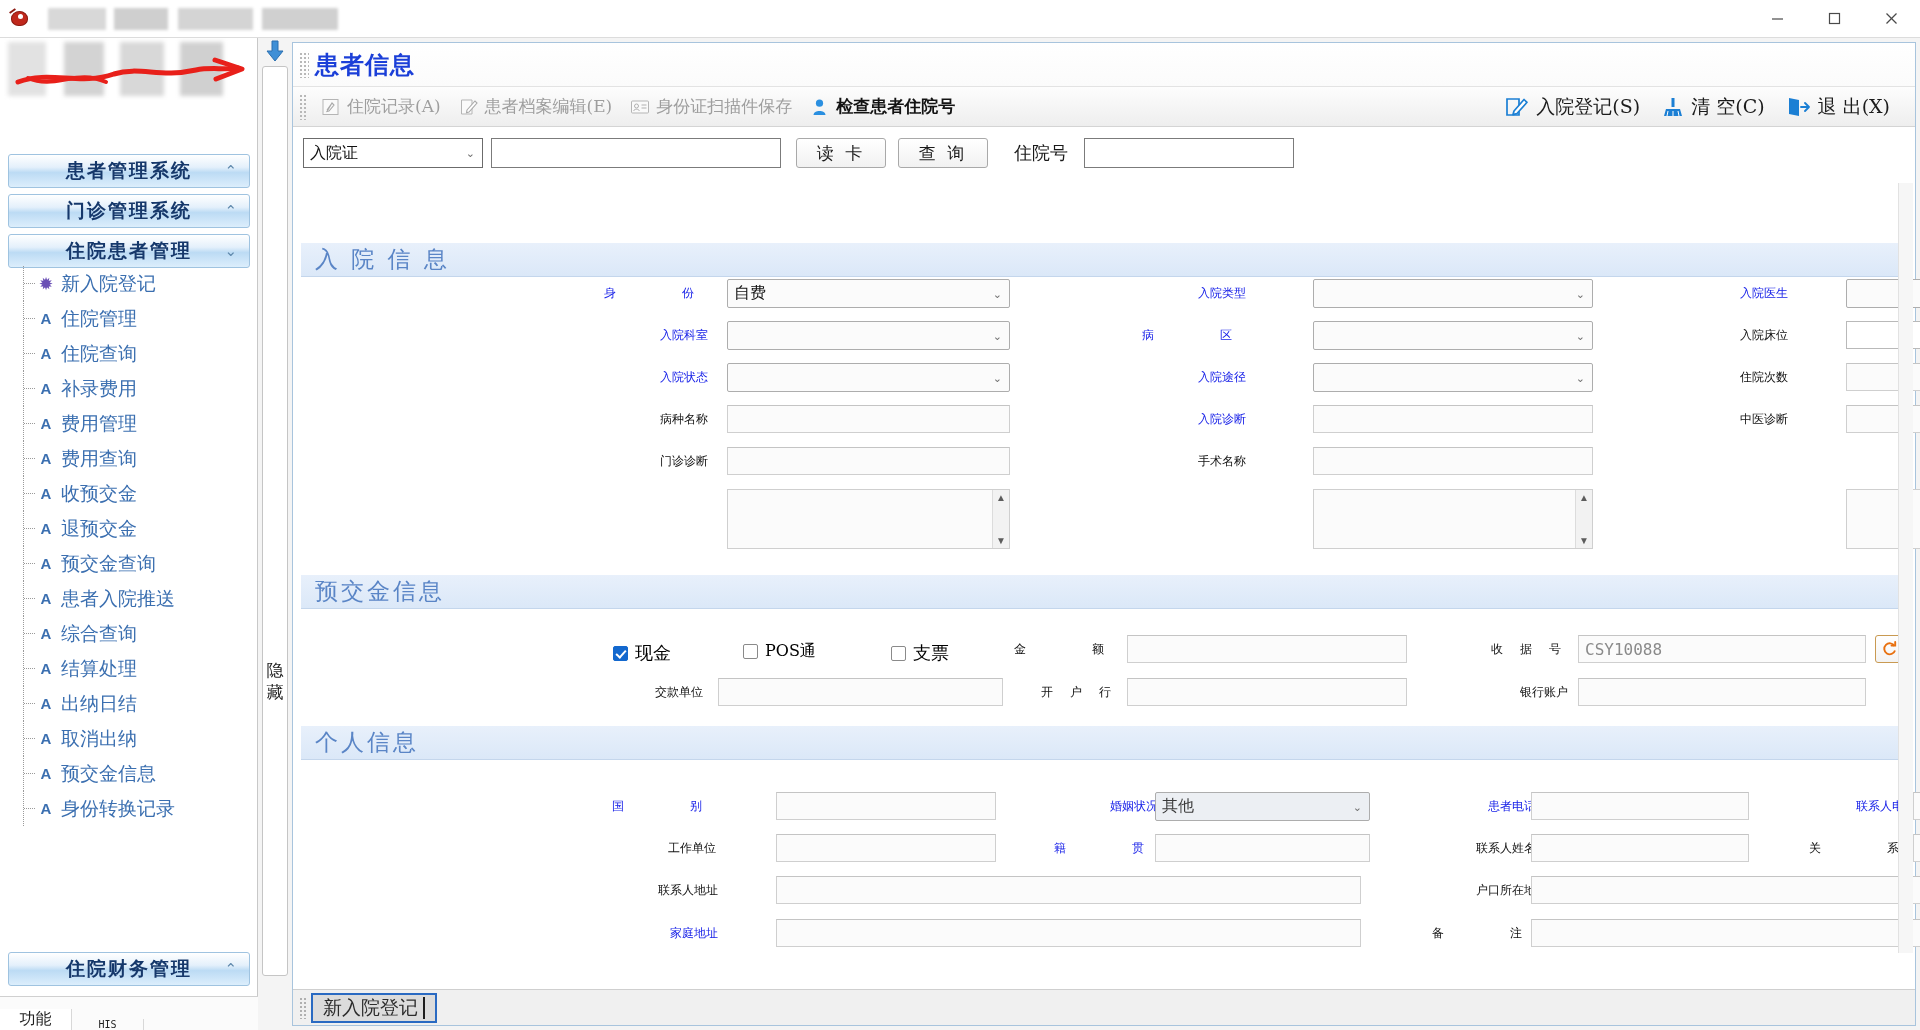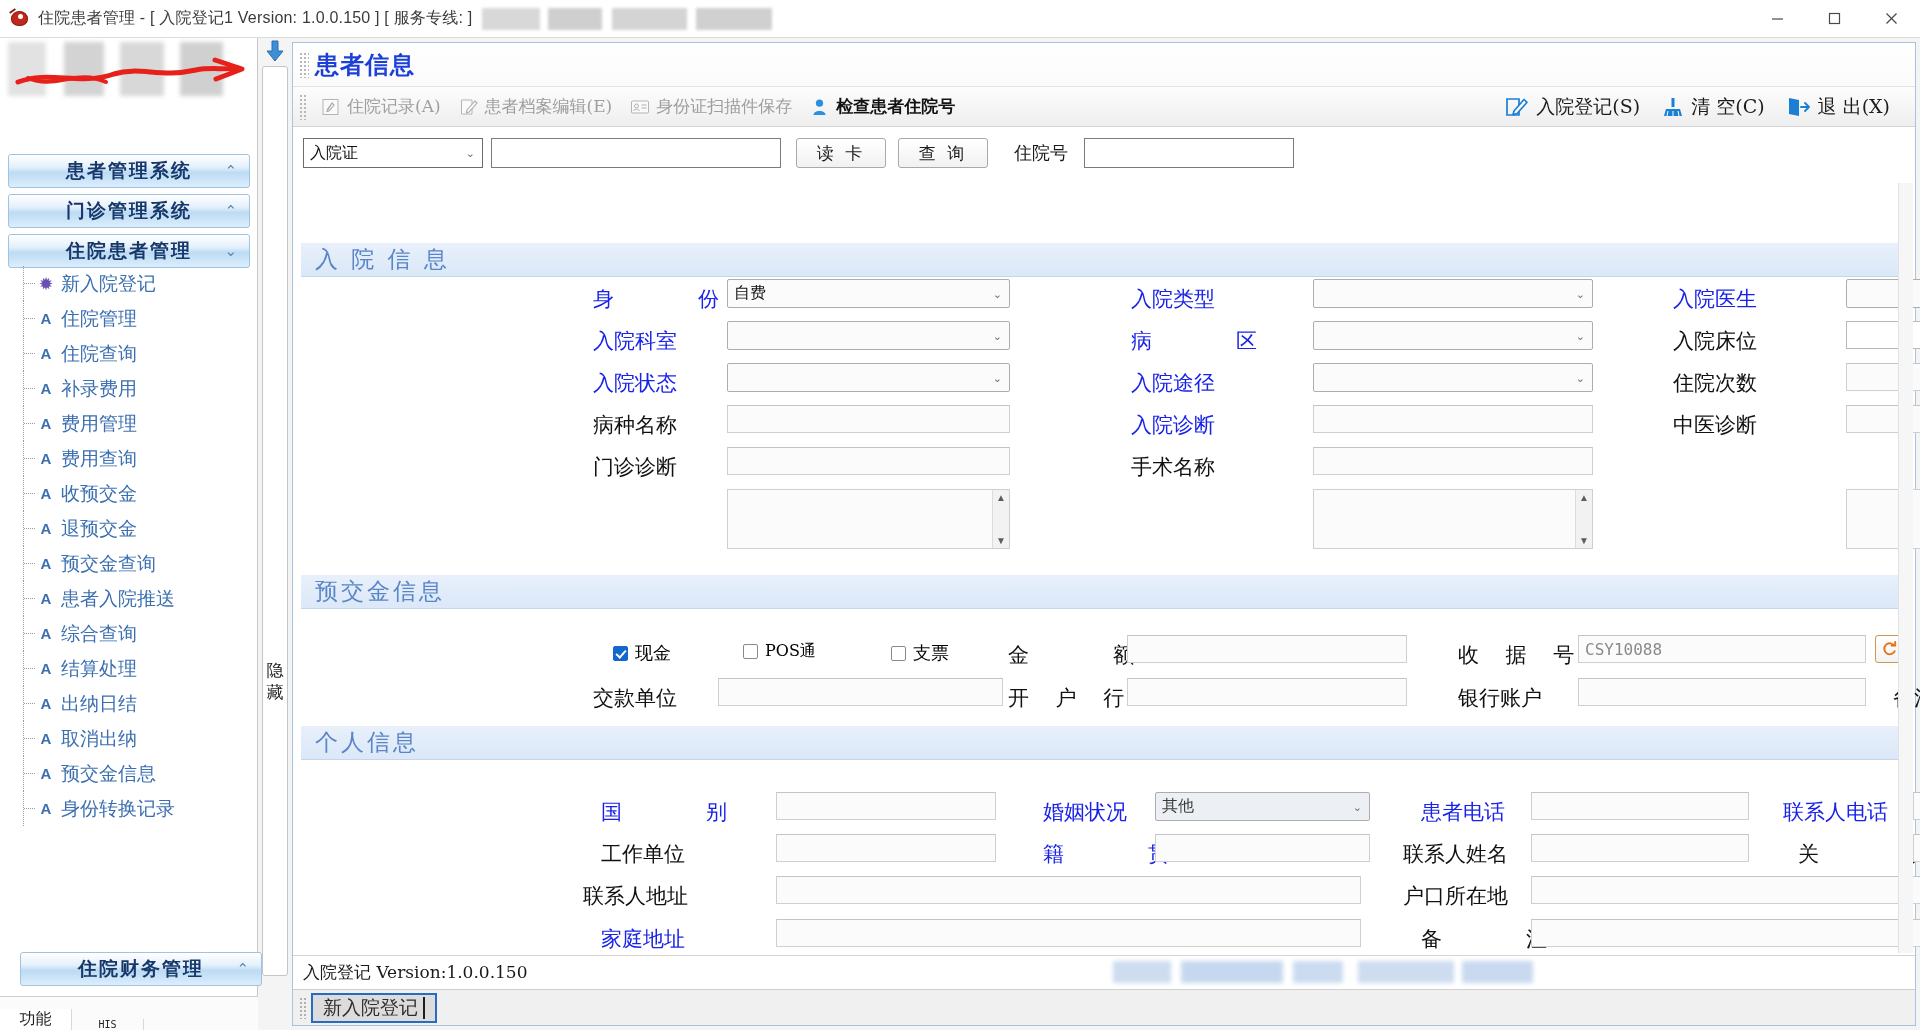--- a/index.html
+++ b/index.html
@@ -255,23 +255,23 @@
     display: flex; align-items: center; padding: 0 22px 0 6px;
     font-size: 16px; color: #111;
     font-family: "DejaVu Serif", "Liberation Serif", serif;
   }
   .field-combo .caret {
     position: absolute; right: 7px; top: 50%; transform: translateY(-50%);
     color: #707070; font-size: 11px;
   }
   .field-combo.readonly { background: #eceff3; color: #3b3b3b; }
   .flabel {
-    position: absolute; font-size: 21px; white-space: nowrap;
-    color: #111111; text-align: left;
-    font-family: Liberation Mono, monospace;
+    position: absolute; font-size: 12px; white-space: nowrap;
+    color: #111111; text-align: right;
+    font-family: Liberation Serif, serif;
   }
   .flabel.blue { color: #1922e8; }
   .flabel.sp2 { letter-spacing: 14px; }
   .flabel.sp1 { letter-spacing: 7px; }
 
   .memo-box {
     position: absolute; background: #fbfbfb; border: 1px solid #cfcfcf;
   }
   .memo-box .sb {
     position: absolute; right: 0; top: 0; width: 17px; height: 100%;
@@ -350,21 +350,20 @@
     background: #f6f6f6; border-left: 1px solid #e2e2e2;
   }
 </style>
 </head>
 <body>
 
 <div id="titlebar">
   <div class="app-icon">
       <div class="bug"></div>
     </div>
-  <span class="title-text">住院患者管理 - [ 入院登记1  Version: 1.0.0.150 ]  [ 服务专线: ]</span>
   <span class="redacted-title"></span>
   <div id="win-controls">
     <div class="wbtn">
       <svg width="13" height="13" viewBox="0 0 13 13">
           <line x1="1" y1="7" x2="12" y2="7" stroke="currentColor" stroke-width="1.2"></line>
         </svg>
     </div>
     <div class="wbtn">
       <svg width="13" height="13" viewBox="0 0 13 13">
           <rect x="1.5" y="1.5" width="10" height="10" fill="none" stroke="currentColor" stroke-width="1.2"></rect>
@@ -495,21 +494,21 @@
         </div>
         <div class="nav-item">
           <span class="tree-line"></span>
           <span class="tree-stub"></span>
           <span class="ic">A</span>
           <span class="label">身份转换记录</span>
         </div>
       </div>
 
     <div id="nav-footer">
-      <div class="nav-group-header" style="position:relative; left:12px; top:0;">
+      <div class="nav-group-header" style="position:relative; left:0; top:0;">
         <span>住院财务管理</span>
         <span class="chev">⌃</span>
       </div>
     </div>
 
     <div id="nav-bottom-tabs">
       <div class="btab active">
         <span>功能</span>
       </div>
       <div class="btab mono">
@@ -788,25 +787,20 @@
     <div class="field-box" style="left:1238px; top:876px; width:603px; height:28px"></div>
 
     <div class="flabel blue" style="left:1490px; top:755px; width:133px">联系人电话</div>
     <div class="field-box" style="left:1620px; top:749px; width:218px; height:28px"></div>
 
     <div class="flabel sp2" style="left:1505px; top:797px; width:115px">关　　系</div>
     <div class="field-box" style="left:1620px; top:791px; width:218px; height:28px"></div>
 
     <div id="form-scroll"></div>
 
-    <div id="statusbar">
-      <span class="stext">入院登记  Version:1.0.0.150</span>
-      <span class="redacted-a"></span>
-      <span class="redacted-b"></span>
-    </div>
 
     <div id="doctabs">
       <div class="grip"></div>
       <div class="dtab">
         <span>新入院登记</span>
         <span class="cursor-bar"></span>
       </div>
     </div>
 
   </div>

